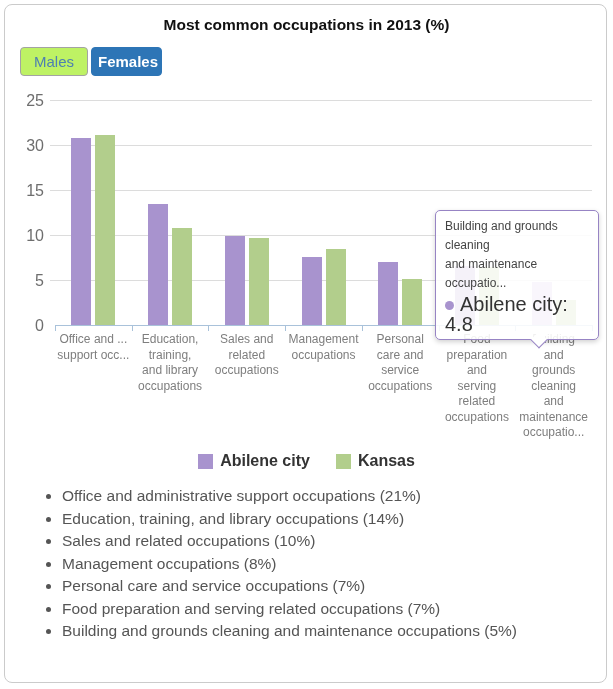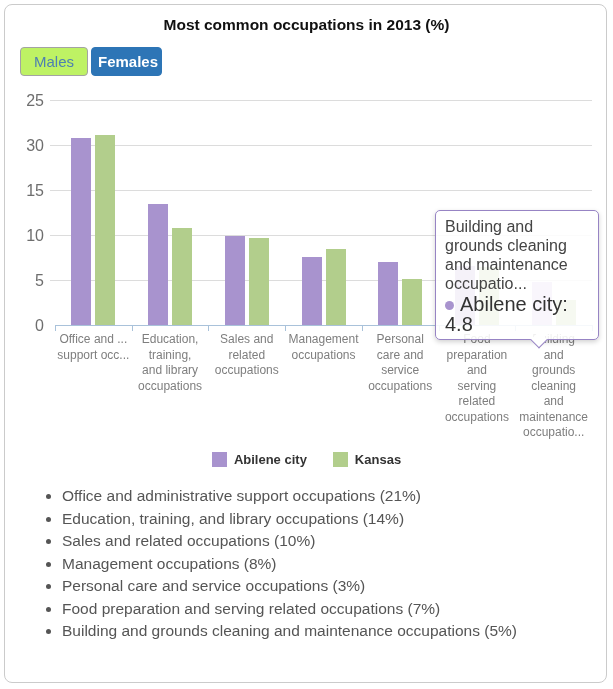--- a/index.html
+++ b/index.html
@@ -12,29 +12,29 @@
   #plot{position:absolute;left:0;top:0;width:613px;height:689px;}
   .gridline{position:absolute;left:50px;width:542px;height:1px;background:#dcdcdc;}
   .ytick{position:absolute;left:8px;width:36px;text-align:right;font-size:16px;color:#6e6e6e;}
   .xaxis{position:absolute;left:55px;top:325px;width:537px;height:1px;background:#a9c2da;}
   .xtick{position:absolute;top:325px;width:1px;height:6px;background:#a9c2da;}
   .bar{position:absolute;}
   .xlabel{position:absolute;top:332px;width:84px;text-align:center;font-size:12px;line-height:15.5px;color:#7e7e7e;white-space:pre-line;}
   .tooltip{position:absolute;left:435px;top:210px;width:164px;box-sizing:border-box;padding:6px 9px 5px 9px;
            background:rgba(255,255,255,0.88);border:1px solid #9784c4;border-radius:5px;
            box-shadow:0 2px 5px rgba(0,0,0,0.18);z-index:5;}
-  .tt-line{font-size:16px;line-height:19px;color:#444;}
+  .tt-line{font-size:12px;line-height:19px;color:#444;}
   .tt-val{font-size:20px;line-height:20px;color:#333;margin-top:1px;}
   .tt-dot{display:inline-block;width:9px;height:9px;border-radius:50%;margin-right:6px;vertical-align:1px;}
   .tt-arrow{position:absolute;bottom:-6.5px;left:97px;width:11px;height:11px;background:#fff;
             border-right:1px solid #9784c4;border-bottom:1px solid #9784c4;transform:rotate(45deg);}
   .legend{position:absolute;left:0;top:452px;width:613px;display:flex;justify-content:center;align-items:center;gap:26px;}
   .legend-item{display:flex;align-items:center;gap:7px;cursor:pointer;}
   .swatch{width:15px;height:15px;display:inline-block;}
-  .legend-label{font-size:13px;font-weight:bold;color:#333;text-align:right;}
+  .legend-label{font-size:16px;font-weight:bold;color:#333;text-align:right;}
   #occ-list{position:absolute;left:28px;top:488px;margin:0;padding:0 0 0 34px;}
   #occ-list li{font-size:15.5px;color:#555;margin-bottom:6px;line-height:16.5px;}
 </style>
 </head>
 <body>
 
 <div class="card"></div>
 
 <div class="title">Most common occupations in 2013 (%)</div>
 
@@ -122,16 +122,16 @@
     <span class="swatch" style="background-color: rgb(178, 206, 140);"></span>
     <span class="legend-label">Kansas</span>
   </div>
 </div>
 
 <ul id="occ-list">
     <li>Office and administrative support occupations (21%)</li>
     <li>Education, training, and library occupations (14%)</li>
     <li>Sales and related occupations (10%)</li>
     <li>Management occupations (8%)</li>
-    <li>Personal care and service occupations (3%)</li>
+    <li>Personal care and service occupations (7%)</li>
     <li>Food preparation and serving related occupations (7%)</li>
     <li>Building and grounds cleaning and maintenance occupations (5%)</li>
   </ul>
 
 </body></html>

